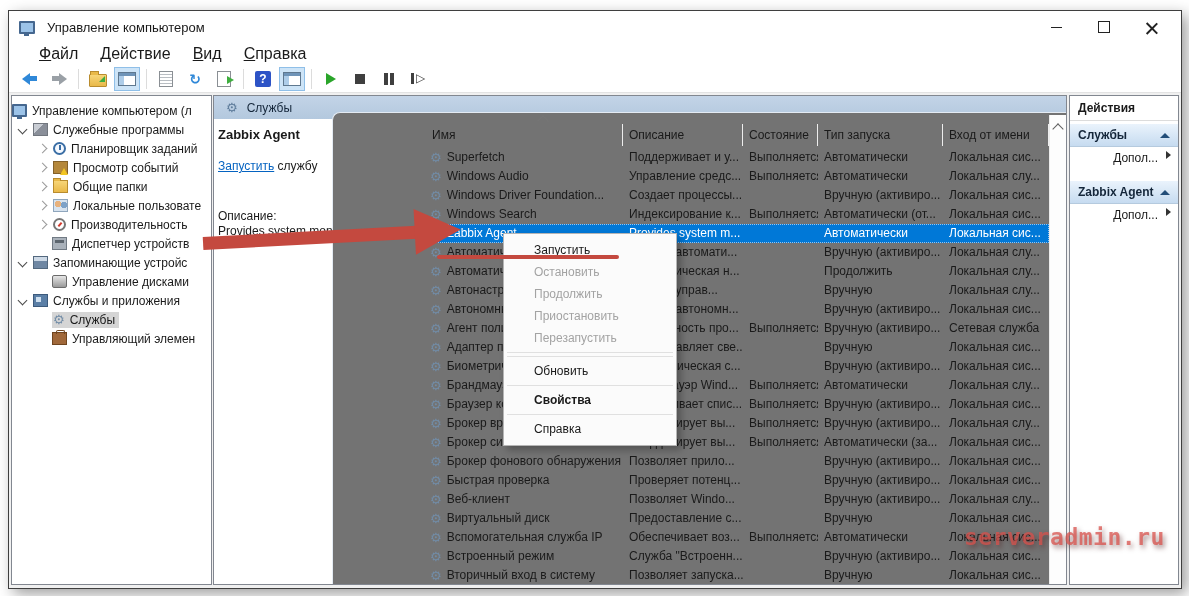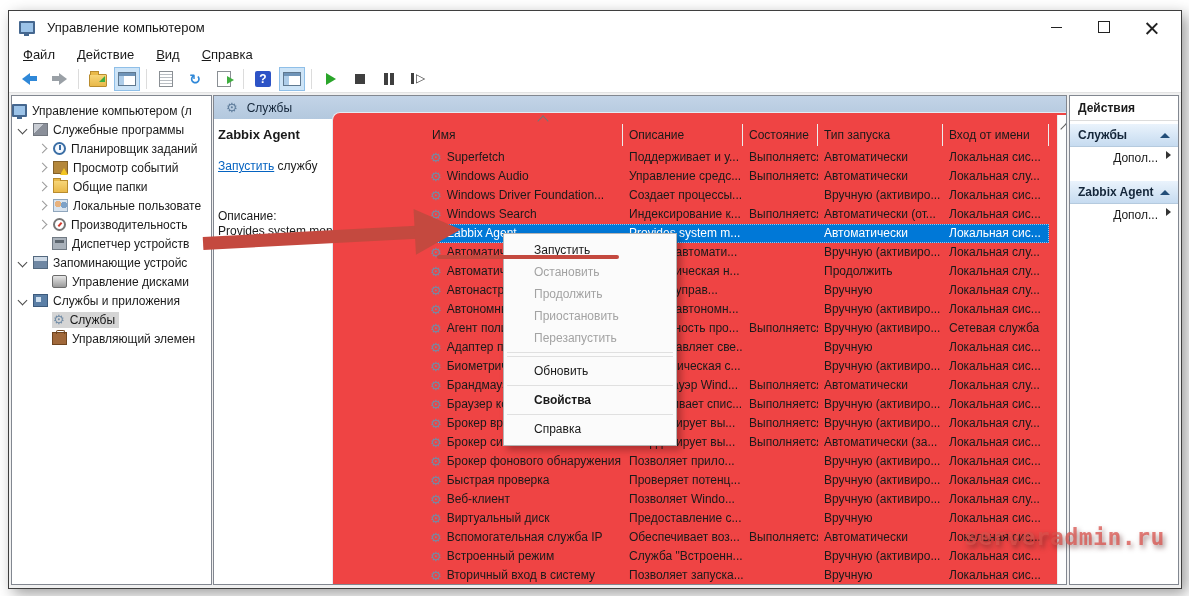--- a/index.html
+++ b/index.html
@@ -9,21 +9,21 @@
           border:1px solid #3f3f3f;box-shadow:5px 5px 14px rgba(0,0,0,.38);}
   .titlebar{position:absolute;left:0;top:0;right:0;height:32px;background:#fff;display:flex;align-items:center;padding-left:10px;}
   .title{font-size:13px;color:#1a1a1a;margin-left:7px;}
   .win-controls{position:absolute;right:6px;top:0;height:32px;display:flex;align-items:center;gap:26px;padding-right:12px;}
   .ctl{width:22px;height:22px;display:flex;align-items:center;justify-content:center;}
   .ctl-min{width:11px;height:1px;background:#222;display:block;}
   .ctl-max{width:10px;height:10px;border:1px solid #222;display:block;}
   .ctl-close{width:12px;height:12px;position:relative;display:block;}
   .ctl-close::before,.ctl-close::after{content:"";position:absolute;left:5px;top:0;width:1.5px;height:15px;background:#222;}
   .ctl-close::before{transform:rotate(45deg);} .ctl-close::after{transform:rotate(-45deg);}
-  .menubar{position:absolute;left:0;top:32px;right:0;height:22px;display:flex;align-items:center;gap:22px;padding-left:14px;font-size:13px;color:#1a1a1a;}
+  .menubar{position:absolute;left:16px;top:32px;right:0;height:22px;display:flex;align-items:center;gap:22px;padding-left:14px;font-size:16px;color:#1a1a1a;}
   .menubar .mitem{display:inline-block;}
   .menubar .mitem::first-letter{text-decoration:underline;}
   .toolbar{position:absolute;left:0;top:54px;right:0;height:27px;display:flex;align-items:center;gap:3px;padding-left:8px;border-bottom:1px solid #e3e3e3;}
   .tsep{width:1px;height:20px;background:#dcdcdc;margin:0 3px;}
   .tb{height:24px;width:26px;display:flex;align-items:center;justify-content:center;border:1px solid transparent;box-sizing:border-box;}
   .tb.pressed{background:#cde4f7;border-color:#8fbfe8;}
   .i-back,.i-fwd{position:relative;width:16px;height:12px;}
   .i-back::before{content:"";position:absolute;left:0;top:0;border-right:8px solid #2f88d8;border-top:6px solid transparent;border-bottom:6px solid transparent;}
   .i-back::after{content:"";position:absolute;left:7px;top:3.5px;width:8px;height:5px;background:#2f88d8;}
   .i-fwd::before{content:"";position:absolute;right:0;top:0;border-left:8px solid #9aa0a6;border-top:6px solid transparent;border-bottom:6px solid transparent;}
@@ -84,21 +84,21 @@
   .selbox{background:#d5d5d5;display:flex;align-items:center;padding:1px 4px 1px 1px;}
   
   .viewbar{position:absolute;left:0;top:0;right:0;height:23px;background:linear-gradient(#c3d4e7,#b3c8de);display:flex;align-items:center;padding-left:12px;font-size:12px;color:#14263a;}
   .viewbar .gearchar{color:#5f7d9c;margin-right:9px;}
   .detail{position:absolute;left:4px;top:23px;width:118px;bottom:0;font-size:12px;color:#1a1a1a;}
   .svcname{position:absolute;left:0;top:8px;font-weight:bold;font-size:13px;white-space:nowrap;}
   .startline{position:absolute;left:0;top:40px;white-space:nowrap;}
   .link{color:#0563c1;text-decoration:underline;}
   .desclabel{position:absolute;left:0;top:90px;}
   .desctext{position:absolute;left:0;top:105px;white-space:nowrap;}
-  .card{position:absolute;left:118px;top:16px;width:734px;bottom:0;background:#ef4444;border-top-left-radius:8px;border-top:1px solid #e4ebf3;border-left:1px solid #e4ebf3;padding-left:8px;}
+  .card{position:absolute;left:118px;top:16px;width:734px;bottom:0;background:#737373;border-top-left-radius:8px;border-top:1px solid #e4ebf3;border-left:1px solid #e4ebf3;}
   .sortcaret{position:absolute;left:206px;top:4px;width:7px;height:7px;border-left:1px solid #767676;border-top:1px solid #767676;transform:rotate(45deg);}
   .lhead{position:absolute;left:93px;top:8px;width:623px;height:27px;display:grid;grid-template-columns:197px 120px 75px 125px 106px;font-size:12px;color:#1a1a1a;align-items:center;}
   .lhead .hc{padding-left:6px;border-right:1px solid #ededed;height:22px;line-height:22px;overflow:hidden;white-space:nowrap;}
   .lrows{position:absolute;left:93px;top:35px;width:623px;}
   .svc-row{display:grid;grid-template-columns:197px 120px 75px 125px 106px;height:19px;line-height:19px;font-size:12px;color:#1a1a1a;}
   .svc-row .c{overflow:hidden;white-space:nowrap;padding-left:6px;}
   .svc-row .nm{display:flex;align-items:center;padding-left:4px;overflow:hidden;white-space:nowrap;}
   .svc-row .nm::before{content:"⚙";font-family:"DejaVu Sans",sans-serif;font-size:13px;color:#728ca6;margin-right:5px;flex:none;}
   .svc-row.selected{background:#0078d7;color:#fff;outline:1px dotted #9cc3e8;outline-offset:-1px;}
   .svc-row.selected .nm::before{color:#d6e4f2;}

